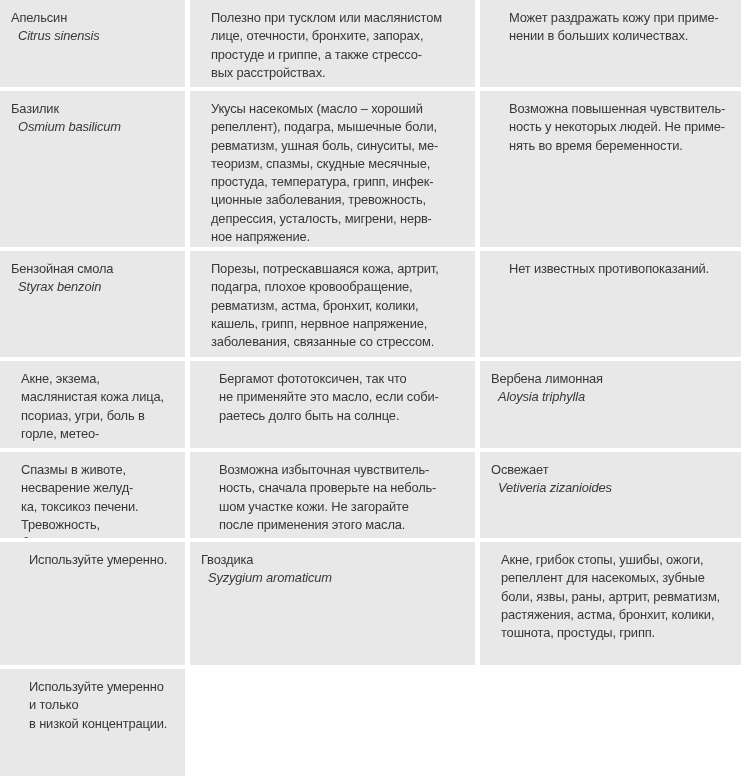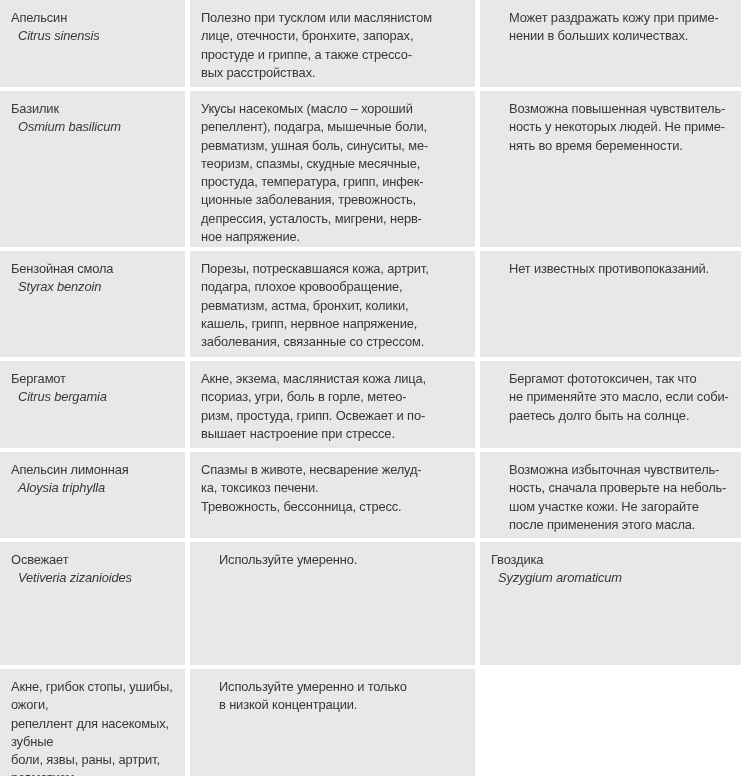--- a/index.html
+++ b/index.html
@@ -29,21 +29,21 @@
     background: #e8e8e8;
     box-sizing: border-box;
     font-size: 12.9px;
     line-height: 18.3px;
     letter-spacing: -0.15px;
     color: #383838;
     overflow: hidden;
     padding: 9px 12px 6px 13px;
   }
   .cell.name-col  { padding-left: 11px; }
-  .cell.uses-col  { padding-left: 11px; }
+  .cell.uses-col  { padding-left: 21px; }
   .cell.caut-col  { padding-left: 29px; }
   .latin {
     font-style: italic;
     margin-left: 7px;
   }
   .pre {
     white-space: pre-line;
   }
 </style>
 </head>
@@ -83,34 +83,30 @@
       <div>Бензойная смола</div>
       <div class="latin">Styrax benzoin</div>
     </div>
     <div class="cell uses-col pre">Порезы, потрескавшаяся кожа, артрит,
 подагра, плохое кровообращение,
 ревматизм, астма, бронхит, колики,
 кашель, грипп, нервное напряжение,
 заболевания, связанные со стрессом.</div>
     <div class="cell caut-col pre">Нет известных противопоказаний.</div>
 
-    <div class="cell name-col">
-      <div>Бергамот</div>
-      <div class="latin">Citrus bergamia</div>
-    </div>
     <div class="cell uses-col pre">Акне, экзема, маслянистая кожа лица,
 псориаз, угри, боль в горле, метео-
 ризм, простуда, грипп. Освежает и по-
 вышает настроение при стрессе.</div>
     <div class="cell caut-col pre">Бергамот фототоксичен, так что
 не применяйте это масло, если соби-
 раетесь долго быть на солнце.</div>
 
     <div class="cell name-col">
-      <div>Апельсин лимонная</div>
+      <div>Вербена лимонная</div>
       <div class="latin">Aloysia triphylla</div>
     </div>
     <div class="cell uses-col pre">Спазмы в животе, несварение желуд-
 ка, токсикоз печени.
 Тревожность, бессонница, стресс.</div>
     <div class="cell caut-col pre">Возможна избыточная чувствитель-
 ность, сначала проверьте на неболь-
 шом участке кожи. Не загорайте
 после применения этого масла.</div>
 

